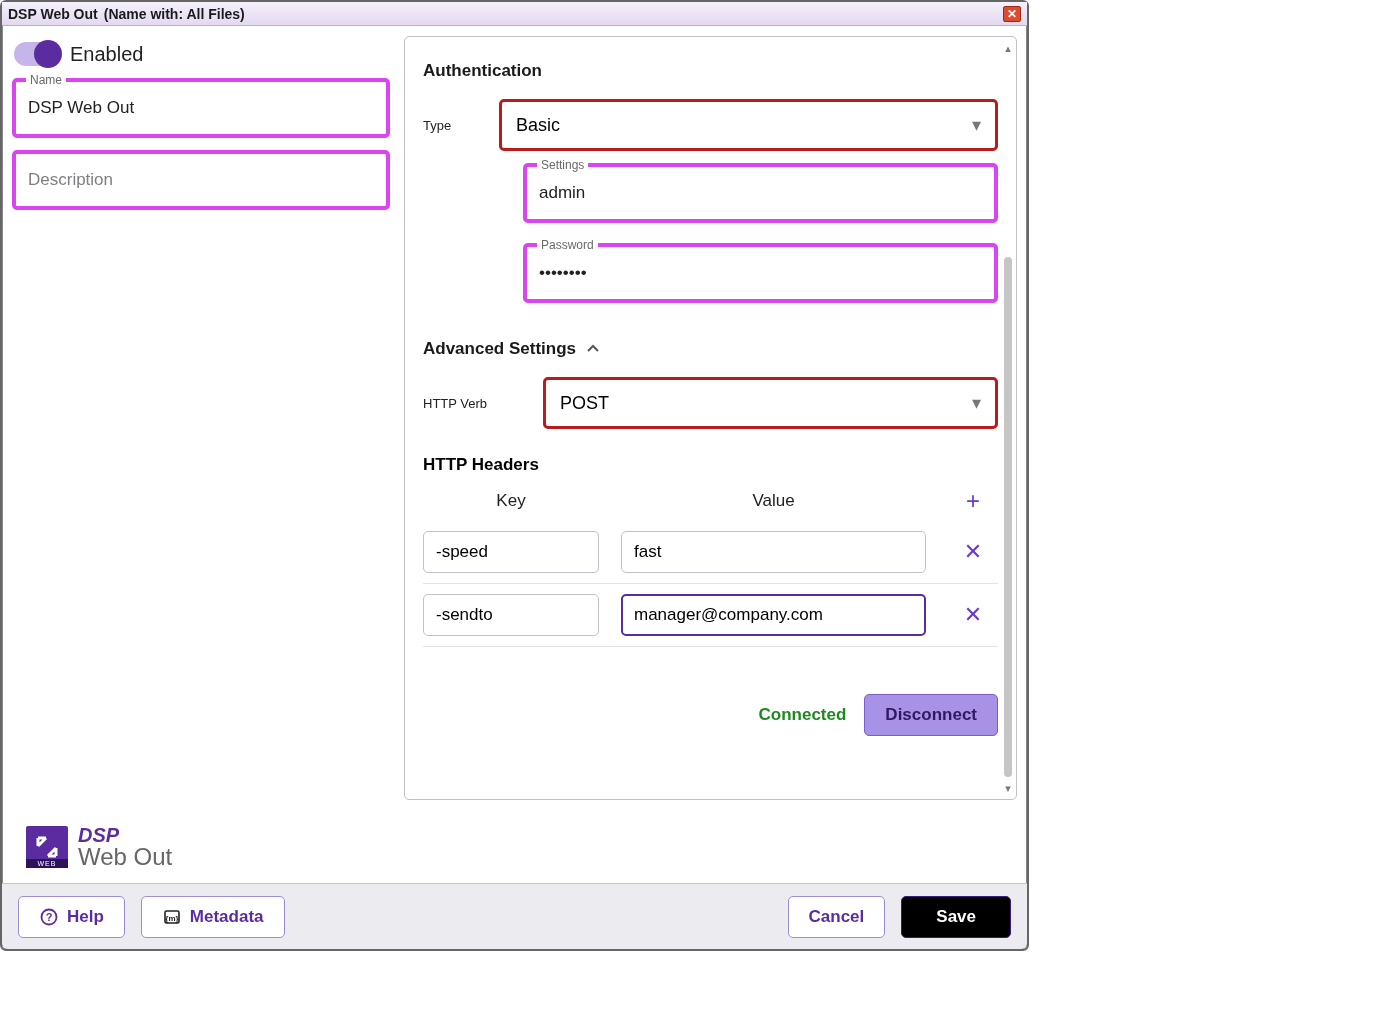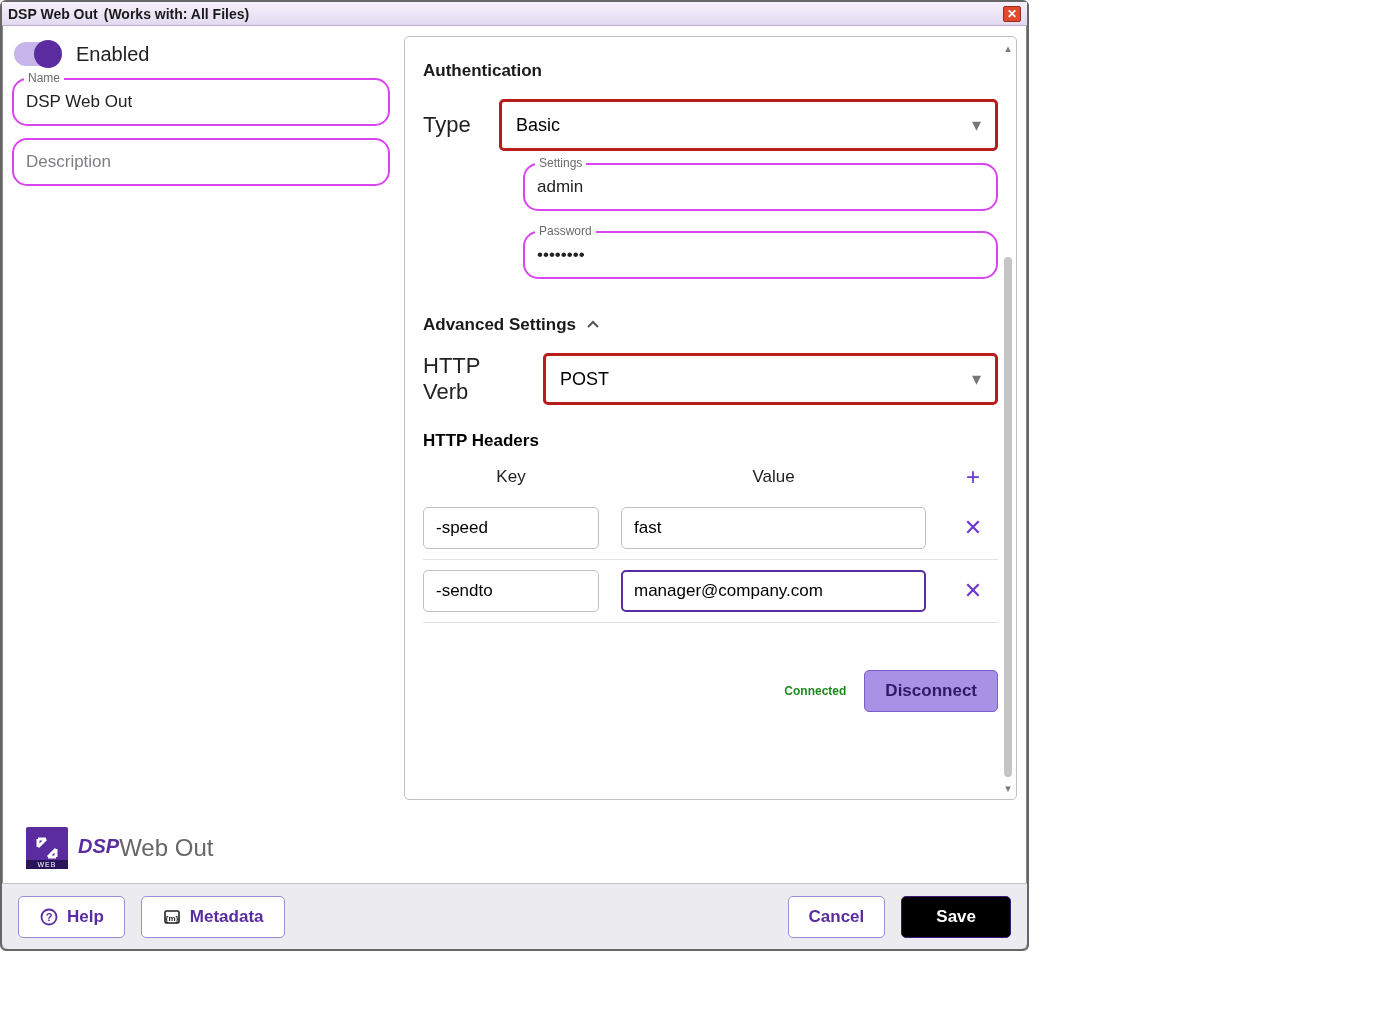--- a/index.html
+++ b/index.html
@@ -35,43 +35,43 @@
     display: flex; align-items: center; justify-content: center;
     border-radius: 2px;
     cursor: pointer;
   }
 
   .content-row { flex: 1; display: flex; padding: 10px 10px 0 10px; gap: 14px; min-height: 0; }
   .left-col { width: 378px; display: flex; flex-direction: column; gap: 12px; }
   .right-col { flex: 1; display: flex; flex-direction: column; min-height: 0; }
 
   
-  .toggle-row { display: flex; align-items: flex-end; gap: 16px; padding: 6px 0 0 2px; }
+  .toggle-row { display: flex; align-items: flex-end; gap: 10px; padding: 6px 0 0 2px; }
   .toggle {
     width: 46px; height: 24px;
     border-radius: 12px;
     background: #c6b5ea;
     position: relative;
     cursor: pointer;
   }
   .toggle::after {
     content: "";
     position: absolute; right: -2px; top: -2px;
     width: 28px; height: 28px;
     background: #5a2ca0;
     border-radius: 50%;
   }
   .toggle-label { font-size: 20px; color: #222; }
 
   
   .field {
     position: relative;
-    border: 2px solid #d946ef;
-    border-radius: 15px;
-    padding: 4px 12px;
+    border: 4px solid #d946ef;
+    border-radius: 5px;
+    padding: 16px 12px;
     min-height: 48px;
     display: flex; align-items: center;
     background: #fff;
   }
   .field .float-label {
     position: absolute; top: -9px; left: 10px;
     background: #fff;
     padding: 0 4px;
     font-size: 12px; color: #6a6a6a;
   }
@@ -95,21 +95,21 @@
     position: absolute; top: 6px; right: 3px; bottom: 6px; width: 10px;
   }
   .scroll-up, .scroll-down { width: 10px; height: 10px; color: #777; font-size: 11px; line-height: 10px; text-align: center; }
   .scroll-track { position: absolute; top: 14px; bottom: 14px; right: 1px; width: 8px; background: transparent; }
   .scroll-thumb { position: absolute; right: 0; width: 8px; background: #c5c5c5; border-radius: 4px; }
 
   .section-title { font-weight: 700; font-size: 17px; color: #1a1a1a; margin: 14px 0 18px 0; }
   .section-title.adv { display: flex; align-items: center; gap: 8px; margin-top: 36px; cursor: pointer; }
   .chev { width: 18px; height: 18px; display: inline-flex; align-items: center; justify-content: center; color: #555; }
   .form-row { display: flex; align-items: center; gap: 20px; margin-bottom: 12px; }
-  .form-row .label { width: 56px; font-size: 22px; color: #222; }
+  .form-row .label { width: 56px; font-size: 13px; color: #222; }
   .form-row.http .label { width: 100px; }
   .select {
     flex: 1;
     border: 3px solid #b91c1c; border-radius: 5px;
     padding: 12px 14px;
     display: flex; align-items: center; justify-content: space-between;
     cursor: pointer;
     font-size: 18px;
   }
   .select .caret { color: #777; }
@@ -126,36 +126,36 @@
   .cell-input {
     border: 1px solid #c0c0c8; border-radius: 5px;
     padding: 10px 12px; font-size: 17px; background: #fff;
   }
   .cell-input.key { width: 176px; }
   .cell-input.val { flex: 1; }
   .cell-input.val.focused { border: 2px solid #5a2ca0; padding: 9px 11px; }
   .row-del { width: 50px; text-align: center; color: #6a39d0; font-size: 22px; cursor: pointer; }
 
   .conn-row { display: flex; align-items: center; justify-content: flex-end; gap: 18px; margin-top: 44px; }
-  .conn-status { color: #1e8a1e; font-weight: 700; font-size: 12px; }
+  .conn-status { color: #1e8a1e; font-weight: 700; font-size: 17px; }
   .btn {
     border-radius: 5px; font-size: 17px; font-weight: 700;
     padding: 10px 20px; cursor: pointer; display: inline-flex;
     align-items: center; gap: 8px; border: 1.5px solid transparent;
   }
   .btn.disconnect { background: #a792e6; color: #2e1a64; border-color: #7a5fcc; }
 
   
   .brand { position: absolute; left: 24px; bottom: 80px; display: flex; align-items: center; gap: 10px; }
   .brand .logo {
     width: 42px; height: 42px; background: #5a2ca0; border-radius: 2px; position: relative;
     display: flex; align-items: center; justify-content: center; color: #fff;
   }
   .brand .logo .web { position: absolute; bottom: 0; left: 0; right: 0; height: 9px; background: #2b145a; color: #fff; font-size: 7px; text-align: center; line-height: 9px; letter-spacing: 1px; }
-  .brand .txt { display: flex; flex-direction: row; line-height: 1.0; }
+  .brand .txt { display: flex; flex-direction: column; line-height: 1.0; }
   .brand .txt .l1 { color: #5a2ca0; font-style: italic; font-weight: 800; font-size: 20px; }
   .brand .txt .l2 { color: #666; font-size: 24px; }
 
   
   .bottom-bar {
     height: 66px;
     border-top: 1.5px solid #c4c4cc;
     background: #ececf0;
     border-radius: 0 0 6px 6px;
     display: flex; align-items: center;
@@ -167,21 +167,21 @@
   }
   .btn.primary { background: #000000; color: #fff; border: 1.5px solid #3e1b78; padding: 10px 34px; }
   .btn .icon { display: inline-flex; width: 20px; height: 20px; align-items: center; justify-content: center; }
 </style>
 </head>
 <body>
 
 <div class="window">
   <div class="titlebar">
     <span>DSP Web Out</span>
-    <span class="title-sub">(Works with: All Files)</span>
+    <span class="title-sub">(Name with: All Files)</span>
     <div class="spacer"></div>
     <div class="close-btn">
       <span>✕</span>
     </div>
   </div>
 
   <div class="content-row">
 
     <div class="left-col">
       <div class="toggle-row">

